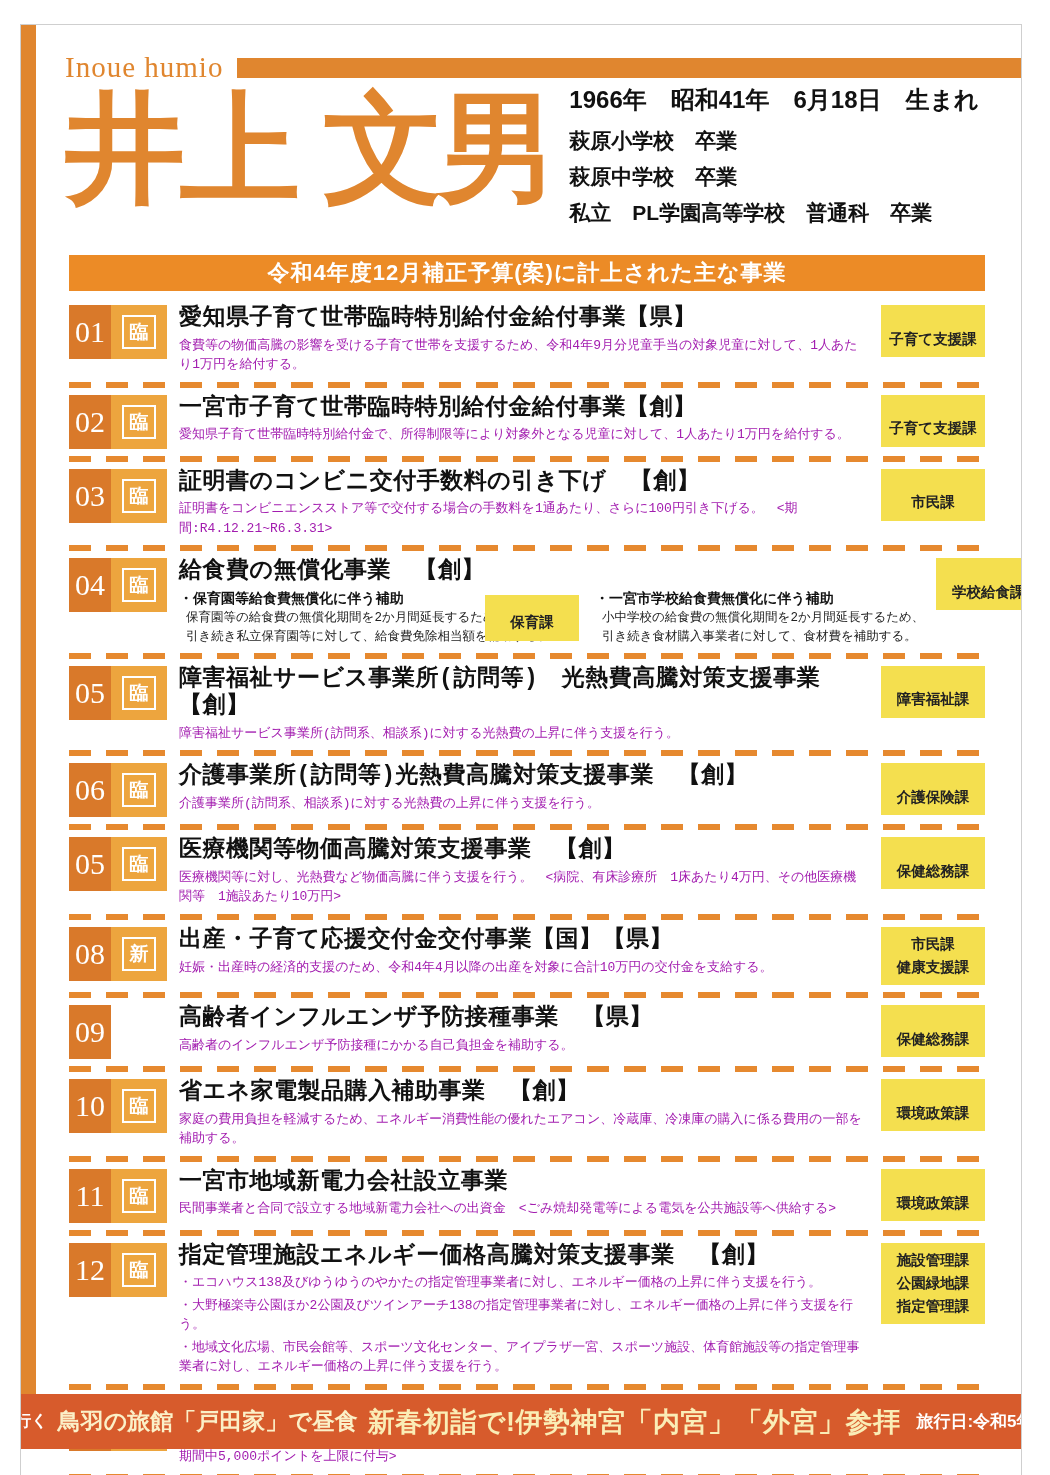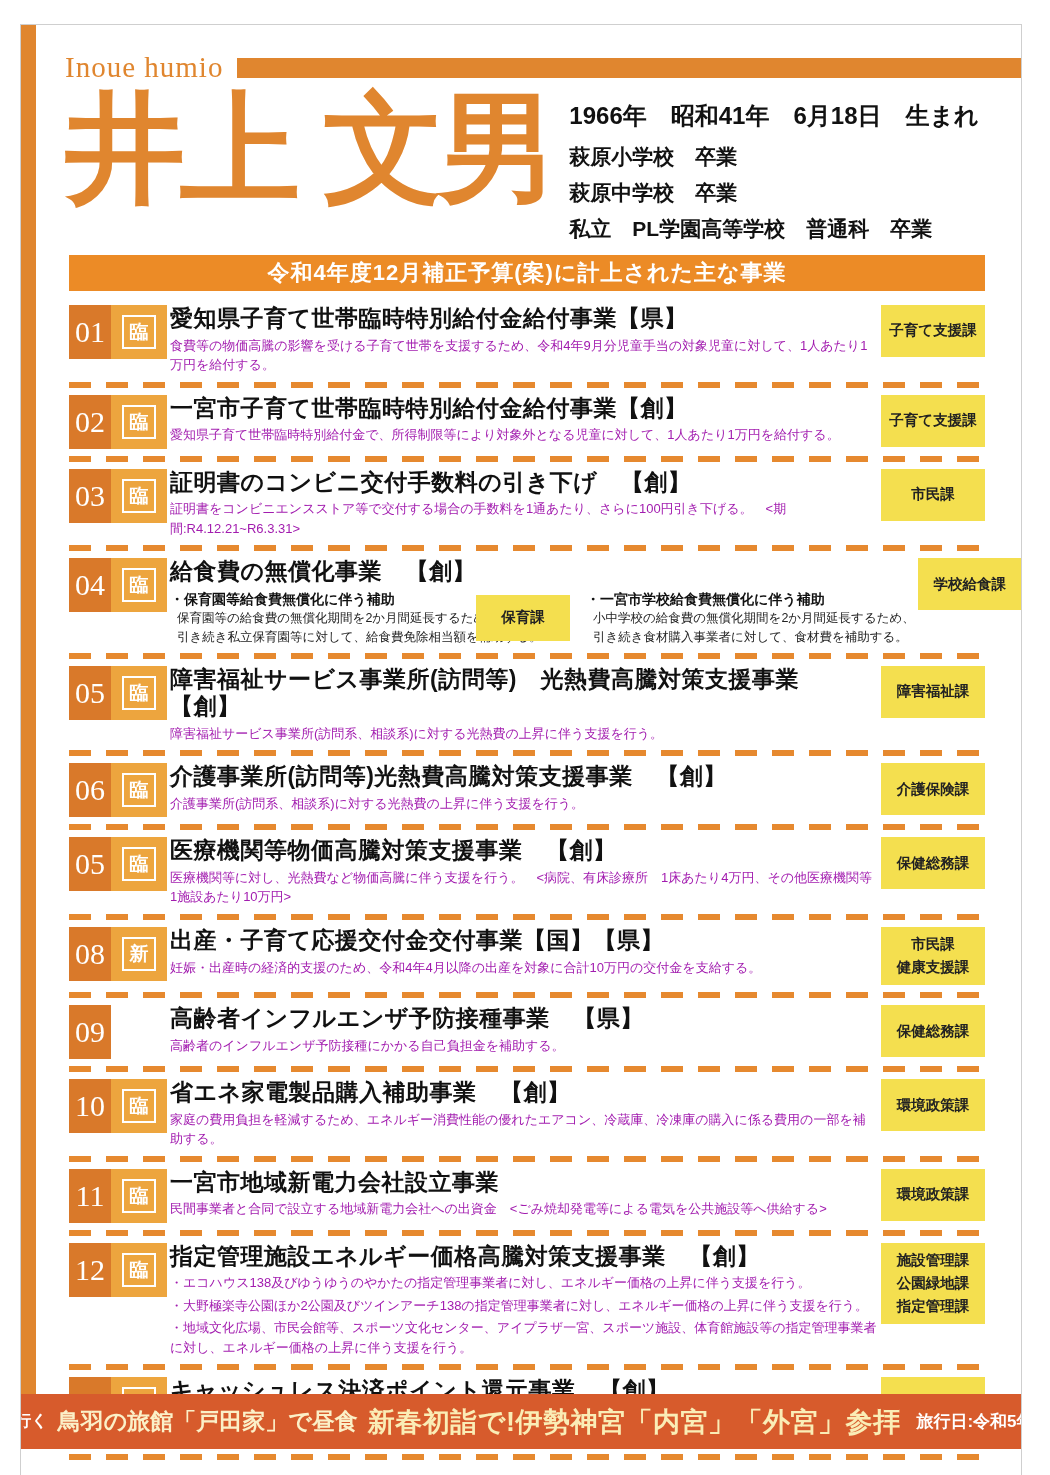--- a/index.html
+++ b/index.html
@@ -11,45 +11,45 @@
   .left-strip{position:absolute;left:0;top:0;width:15px;height:1369px;background:var(--accent,#E0862F);}
   
   .header{position:absolute;left:44px;top:26px;right:0;}
   .brand-row{display:flex;align-items:center;}
   .brand{font-family:"Liberation Serif","DejaVu Serif",serif;font-size:29px;
          color:var(--accent,#E0862F);letter-spacing:1px;}
   .brand-bar{flex:1;height:20px;background:var(--accent,#E0862F);margin-left:14px;}
   .name-row{display:flex;margin-top:0px;}
   .name{font-size:120px;font-weight:900;color:var(--accent,#E0862F);margin:0;
         line-height:1.08;letter-spacing:-5px;white-space:nowrap;}
-  .profile{margin-left:16px;margin-top:16px;color:#111;white-space:nowrap;}
+  .profile{margin-left:16px;color:#111;white-space:nowrap;}
   .birth{font-size:24px;font-weight:bold;margin-bottom:7px;}
   .edu-line{font-size:21px;font-weight:600;line-height:36px;}
   
   .banner{position:absolute;left:48px;top:230px;width:916px;height:36px;
           background:var(--banner,#EC8B26);color:#fff;font-size:22px;font-weight:bold;
           text-align:center;line-height:36px;letter-spacing:1px;}
   
   .items{position:absolute;left:48px;top:280px;width:916px;}
   .item{display:flex;align-items:flex-start;}
   .numbox{display:flex;flex:none;height:54px;}
   .num-dark{width:42px;background:var(--numDark,#D9792A);color:#fff;
             font-family:"Liberation Serif","DejaVu Serif",serif;font-size:30px;
             display:flex;align-items:center;justify-content:center;text-align:center;}
   .num-light{width:56px;background:var(--numLight,#EDA53E);
              display:flex;align-items:center;justify-content:center;}
   .num-light.empty{background:transparent;}
   .badge{width:34px;height:34px;border:2px solid #fff;color:#fff;font-size:19px;
          font-weight:bold;display:flex;align-items:center;justify-content:center;box-sizing:border-box;}
-  .content{flex:1;padding:0 3px;min-height:54px;box-sizing:border-box;}
+  .content{flex:1;padding:0 12px;min-height:54px;box-sizing:border-box;font-family:Liberation Mono, monospace;}
   .title{font-size:23px;font-weight:bold;color:#111;line-height:1.2;letter-spacing:0.5px;}
   .desc{font-size:13px;color:#a21caf;line-height:1.5;margin-top:3px;}
   .dept{flex:none;width:104px;}
   .dept-box{background:var(--yellow,#F4DF4F);min-height:52px;display:flex;flex-direction:column;
-            align-items:center;justify-content:center;padding:6px 2px;box-sizing:border-box;}
+            align-items:center;justify-content:flex-end;padding:6px 2px;box-sizing:border-box;}
   .dept-line{font-size:14.5px;font-weight:bold;color:#222;line-height:1.6;white-space:nowrap;}
   .dash-sep{height:6px;margin:7px 0;
       background:repeating-linear-gradient(90deg,var(--dash,#E6892F) 0,var(--dash,#E6892F) 22px,transparent 22px,transparent 37px);}
   
   .subrow{display:flex;align-items:stretch;margin-top:4px;}
   .subcol-left{width:300px;}
   .subcol-right{flex:1;margin-left:16px;}
   .sub-heading{font-size:14px;font-weight:bold;color:#111;line-height:1.4;}
   .sub-line{font-size:12.5px;color:#222;line-height:1.45;margin-left:7px;white-space:nowrap;}
   .dept-inline{width:94px;margin-left:6px;min-height:46px;align-self:center;flex:none;}

